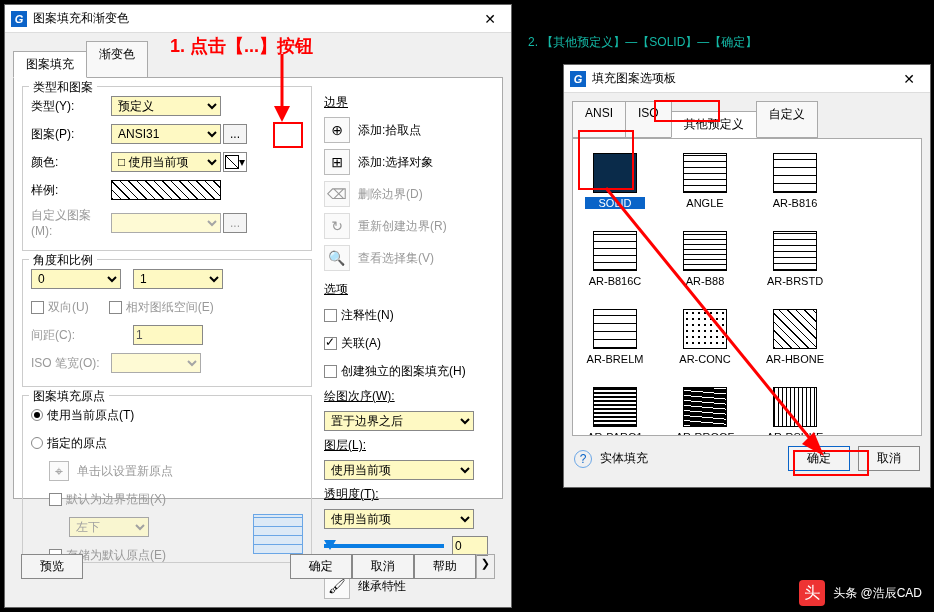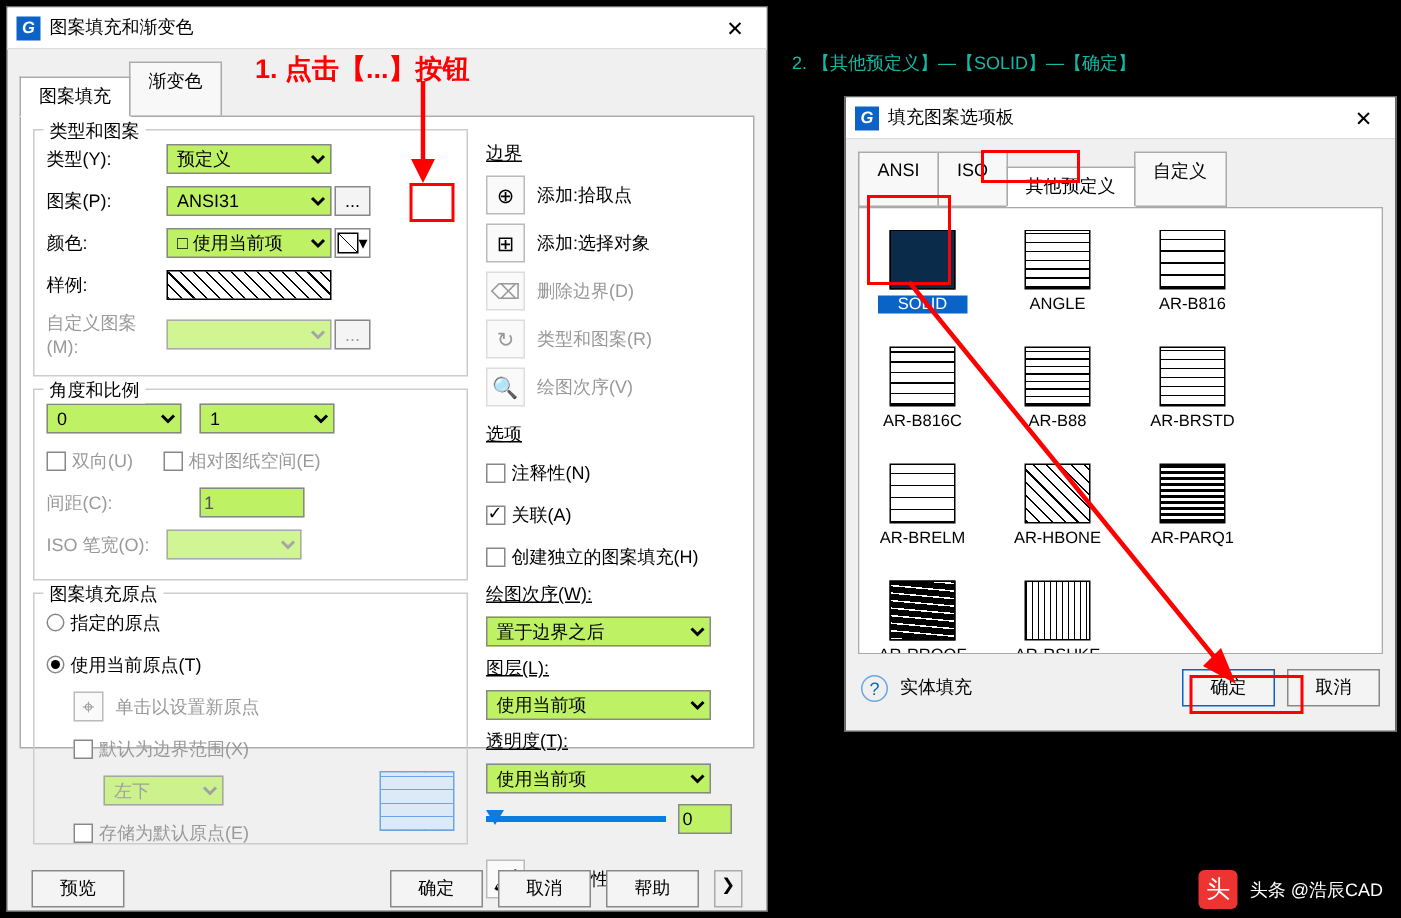--- a/index.html
+++ b/index.html
@@ -17,31 +17,31 @@
 .tabpane { border: 1px solid #aaa; margin: -1px 8px 24px 8px; background: #fff; padding: 8px; position: relative; height: 422px; }
 .redline1 { position: absolute; color: #f00; font-weight: bold; font-size: 18px; left: 170px; top: 34px; z-index: 30; pointer-events: none; }
 .redline2 { position: absolute; color: #14b8a6; font-weight: normal; font-size: 12px; left: 528px; top: 34px; z-index: 30; pointer-events: none; }
 .arrow1 { position: absolute; left: 272px; top: 54px; z-index: 30; pointer-events: none; }
 .redbox { border: 2px solid #f00; position: absolute; z-index: 25; pointer-events: none; }
 .group { border: 1px solid #ccc; margin-bottom: 8px; padding: 8px 8px 6px 8px; position: relative; }
 .group > .glabel { position: absolute; top: -8px; left: 6px; background: #fff; padding: 0 4px; }
 .row { display: flex; align-items: center; margin-bottom: 6px; min-height: 22px; }
 .row .lbl { width: 80px; }
 .row .lbl2 { width: 70px; }
-select, input[type=text] { border: 1px solid #888; height: 20px; background: #bef264; padding: 0 2px; font-size: 12px; }
+select, input[type=text] { border: 1px solid #888; height: 20px; background: #fef9c3; padding: 0 2px; font-size: 12px; }
 select { width: 110px; }
 input[type=text] { width: 70px; }
 .hatchsample { width: 110px; height: 20px; border: 1px solid #000; background: repeating-linear-gradient(45deg, #000 0 1px, #fff 1px 6px); }
 .dotsbtn { width: 24px; height: 20px; border: 1px solid #888; background: #f4f4f4; display: inline-flex; align-items: center; justify-content: center; margin-left: 2px; }
 .iconbtn { width: 26px; height: 26px; border: 1px solid #bbb; background: #fafafa; display: inline-flex; align-items: center; justify-content: center; margin-right: 8px; font-size: 14px; }
 .iconbtn.disabled { color: #999; border-color: #ddd; }
 .right-col { position: absolute; left: 310px; top: 16px; width: 180px; }
 .rlbl { margin-bottom: 6px; font-weight: normal; text-decoration: underline; }
 .btn { border: 1px solid #888; background: #f4f4f4; padding: 3px 18px; display: inline-block; }
-.footer-btns { position: absolute; bottom: 2px; left: 16px; right: 16px; display: flex; gap: 10px; }
+.footer-btns { position: absolute; bottom: 28px; left: 16px; right: 16px; display: flex; }
 .footer-btns .spacer { flex: 1; }
 .checkbox { width: 13px; height: 13px; border: 1px solid #888; display: inline-block; vertical-align: middle; margin-right: 4px; background: #fff; position: relative; }
 .checkbox.checked::after { content: '✓'; position: absolute; top: -3px; left: 0; font-size: 12px; }
 .radio { width: 12px; height: 12px; border: 1px solid #888; border-radius: 50%; display: inline-block; vertical-align: middle; margin-right: 4px; position: relative; background: #fff; }
 .radio.checked::after { content: ''; position: absolute; top: 2px; left: 2px; width: 6px; height: 6px; background: #000; border-radius: 50%; }
 .previewbrick { width: 50px; height: 40px; border: 1px solid #6aa6e6; background: repeating-linear-gradient(0deg,#dce9f6 0 8px,#6aa6e6 8px 9px), repeating-linear-gradient(90deg,transparent 0 14px,#6aa6e6 14px 15px); position: absolute; right: 14px; bottom: 60px; }
 .palette { display: flex; flex-wrap: wrap; gap: 22px 30px; padding: 14px 12px; height: 298px; overflow-y: scroll; background: #fff; border: 1px solid #aaa; margin: 0 8px; }
 .pitem { width: 60px; text-align: center; }
 .pitem .thumb { width: 44px; height: 40px; margin: 0 auto 4px auto; border: 1px solid #000; background: #fff; }
 .pitem .pname { font-size: 11px; }
@@ -138,26 +138,26 @@
       </div>
       <div class="row disabled-text">
         <span class="lbl">ISO 笔宽(O):</span>
         <select disabled="" style="width:90px;"></select>
       </div>
     </div>
 
     <div class="group" style="height:168px;">
       <div class="glabel">图案填充原点</div>
       <div class="row">
+            <span class="radio checked"></span>
+            <span>使用当前原点(T)</span>
+          </div>
+      <div class="row">
             <span class="radio"></span>
             <span>指定的原点</span>
-          </div>
-      <div class="row">
-            <span class="radio checked"></span>
-            <span>使用当前原点(T)</span>
           </div>
       <div class="row disabled-text" style="padding-left:18px;">
             <span class="iconbtn" style="width:20px;height:20px;">⌖</span>
             <span>单击以设置新原点</span>
           </div>
       <div class="row disabled-text" style="padding-left:18px;">
             <span class="checkbox"></span>
             <span>默认为边界范围(X)</span>
           </div>
       <div class="row disabled-text" style="padding-left:38px;">
@@ -180,25 +180,25 @@
       <div class="row">
           <span class="iconbtn">⊞</span>
           <span>添加:选择对象</span>
         </div>
       <div class="row disabled-text">
           <span class="iconbtn disabled">⌫</span>
           <span>删除边界(D)</span>
         </div>
       <div class="row disabled-text">
           <span class="iconbtn disabled">↻</span>
-          <span>类型和图案(R)</span>
+          <span>重新创建边界(R)</span>
         </div>
       <div class="row disabled-text">
           <span class="iconbtn disabled">🔍</span>
-          <span>绘图次序(V)</span>
+          <span>查看选择集(V)</span>
         </div>
 
       <div class="rlbl" style="margin-top:10px;">选项</div>
       <div class="row">
           <span class="checkbox"></span>
           <span>注释性(N)</span>
         </div>
       <div class="row">
           <span class="checkbox checked"></span>
           <span>关联(A)</span>
@@ -271,20 +271,24 @@
       </div>
     <div class="pitem">
         <div class="thumb" style="background:repeating-linear-gradient(0deg,#000 0 1px,#fff 1px 6px),repeating-linear-gradient(90deg,#000 0 1px,transparent 1px 12px);"></div>
         <div class="pname">AR-BRSTD</div>
       </div>
     <div class="pitem">
         <div class="thumb" style="background:repeating-linear-gradient(0deg,#000 0 1px,#fff 1px 8px),repeating-linear-gradient(90deg,#000 0 1px,transparent 1px 20px);"></div>
         <div class="pname">AR-BRELM</div>
       </div>
     <div class="pitem">
+        <div class="thumb" style="background:radial-gradient(#000 1px,transparent 1px) 0 0/6px 6px;"></div>
+        <div class="pname">AR-CONC</div>
+      </div>
+    <div class="pitem">
         <div class="thumb" style="background:repeating-linear-gradient(45deg,#000 0 1px,#fff 1px 6px),repeating-linear-gradient(-45deg,#000 0 1px,transparent 1px 6px);"></div>
         <div class="pname">AR-HBONE</div>
       </div>
     <div class="pitem">
         <div class="thumb" style="background:repeating-linear-gradient(0deg,#000 0 2px,#fff 2px 4px),repeating-linear-gradient(90deg,#000 0 2px,transparent 2px 4px);"></div>
         <div class="pname">AR-PARQ1</div>
       </div>
     <div class="pitem">
         <div class="thumb" style="background:#000;background-image:repeating-linear-gradient(5deg,#fff 0 1px,transparent 1px 5px);"></div>
         <div class="pname">AR-RROOF</div>

